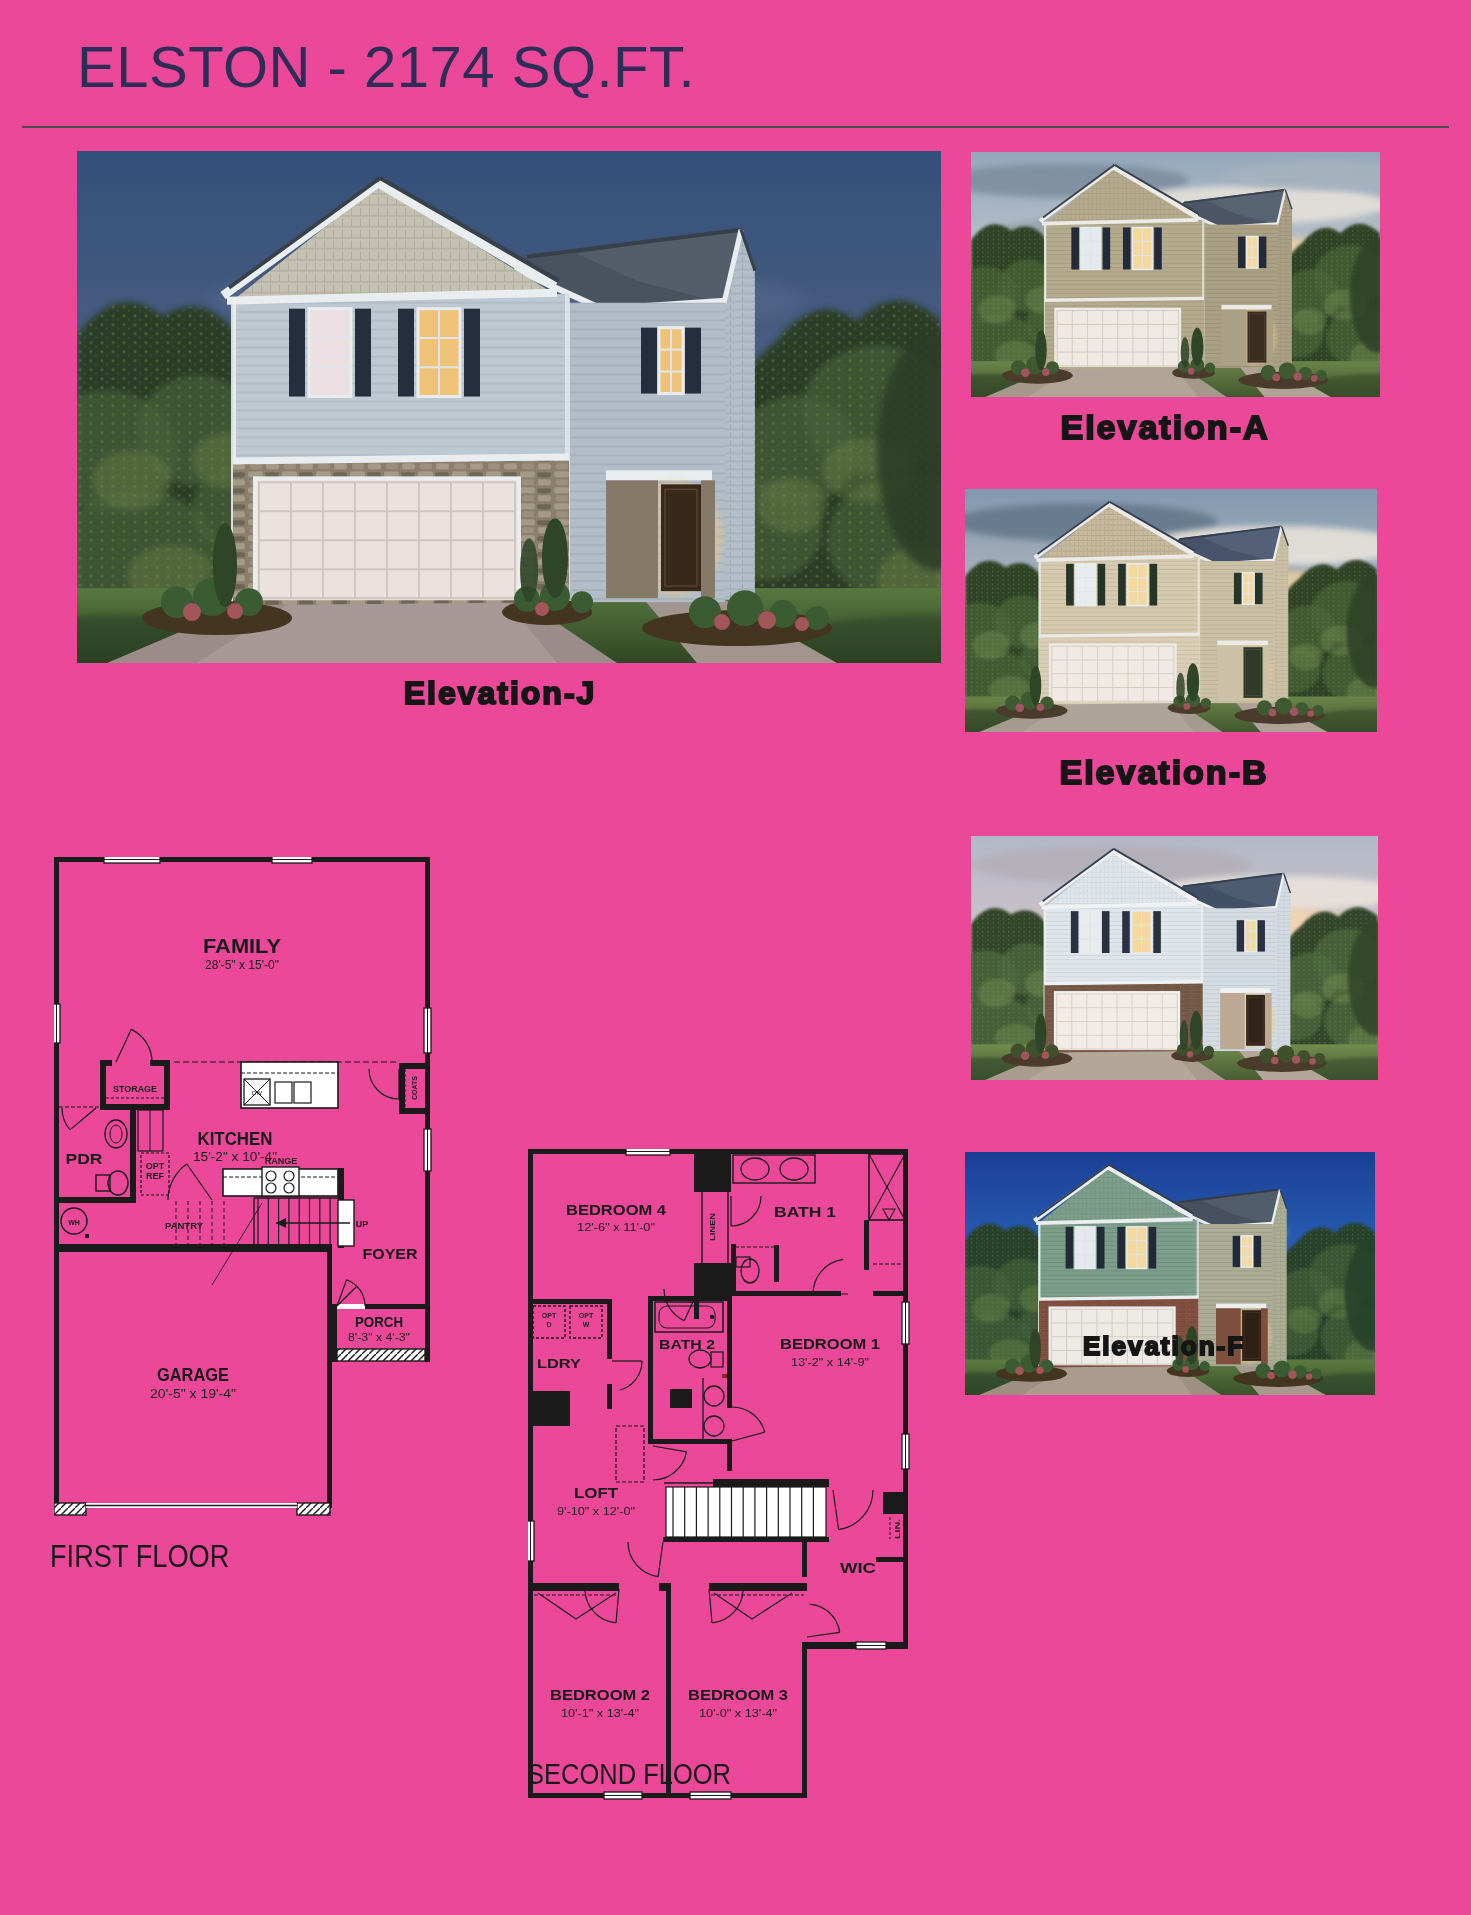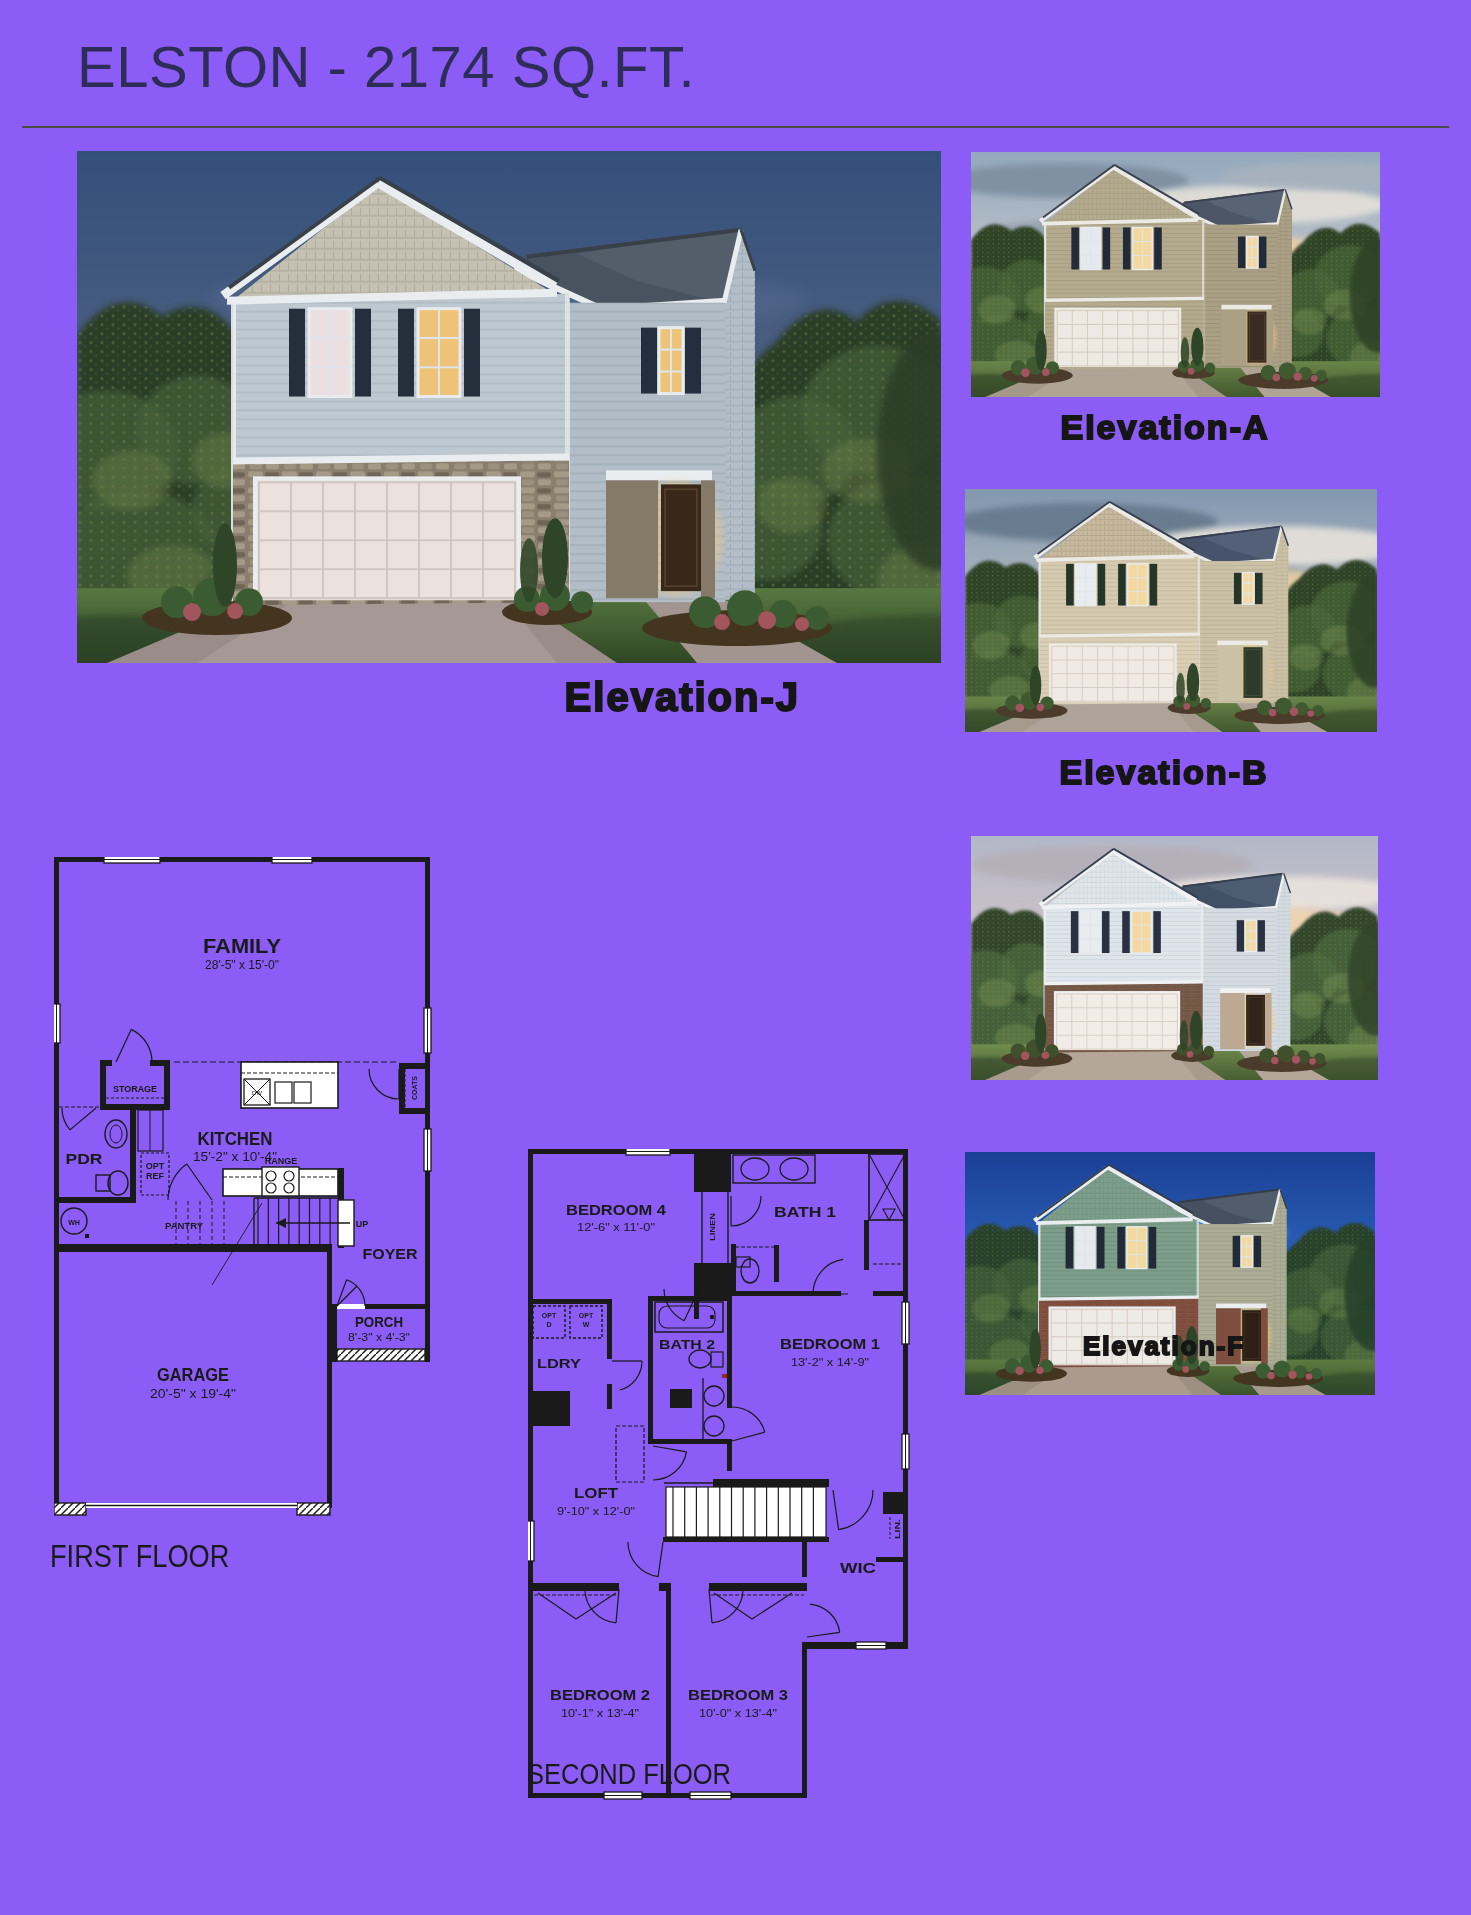--- a/index.html
+++ b/index.html
@@ -1,14 +1,14 @@
 <!DOCTYPE html>
 <html><head><meta charset="utf-8"><style>
 html,body{margin:0;padding:0;background:#ffffff;}
-.page{position:relative;width:1471px;height:1915px;background:#8b5cf6;overflow:hidden;
+.page{position:relative;width:1471px;height:1915px;background:#ec4899;overflow:hidden;
   font-family:"Liberation Sans",sans-serif;}
 .abs{position:absolute;}
 .title{left:77px;top:33px;font-size:58px;color:#2e2d58;letter-spacing:0.5px;white-space:nowrap;}
 .rule{left:22px;top:126px;width:1427px;height:2px;background:#4a4a4a;}
 .elabel{font-weight:bold;color:#161616;white-space:nowrap;text-align:center;
   -webkit-text-stroke:2px #161616;letter-spacing:2px;}
 .planlabel{color:#1a1a1a;white-space:nowrap;transform:scaleX(0.85);transform-origin:0 0;}
 </style></head><body>
 <div class="page">
     <div class="abs title">ELSTON - 2174 SQ.FT.</div>
@@ -789,21 +789,21 @@
         <circle cx="158" cy="461" r="8" fill="#a3555c"></circle>
         <circle cx="465" cy="459" r="7" fill="#a3555c"></circle>
         <circle cx="645" cy="472" r="8" fill="#a3555c"></circle>
         <circle cx="690" cy="470" r="9" fill="#a3555c"></circle>
         <circle cx="725" cy="474" r="7" fill="#a3555c"></circle>
         <ellipse cx="478" cy="408" rx="13" ry="40" fill="#2e4527"></ellipse>
         <ellipse cx="148" cy="415" rx="12" ry="42" fill="#2e4527"></ellipse>
         <ellipse cx="452" cy="420" rx="9" ry="32" fill="#2e4527" opacity="0.85"></ellipse>
         <ellipse cx="860" cy="300" rx="60" ry="120" fill="#28402a" opacity="0.85" filter="url(#blur2F)"></ellipse>
       </svg></div>
-    <div class="abs elabel" style="left:200px;top:675px;width:600px;font-size:40px;text-align:right;">Elevation-J</div>
+    <div class="abs elabel" style="left:200px;top:675px;width:600px;font-size:32px;">Elevation-J</div>
     <div class="abs elabel" style="left:864px;top:753px;width:600px;font-size:34px;">Elevation-B</div>
     <div class="abs elabel" style="left:865px;top:408px;width:600px;font-size:34px;">Elevation-A</div>
     <div class="abs elabel" style="left:864px;top:1331px;width:600px;font-size:26px;">Elevation-F</div>
     <div class="abs" style="left:54px;top:857px;"><svg width="378" height="664" viewBox="0 0 378 664" xmlns="http://www.w3.org/2000/svg">
         <rect x="0" y="0" width="376" height="5" fill="#1a1a1a"></rect>
         <rect x="0" y="0" width="5" height="651" fill="#1a1a1a"></rect>
         <rect x="371" y="0" width="5" height="452" fill="#1a1a1a"></rect>
         <rect x="0" y="646" width="278" height="5" fill="#1a1a1a"></rect>
         <rect x="273" y="390" width="5" height="261" fill="#1a1a1a"></rect>
         <rect x="0" y="387" width="278" height="8" fill="#1a1a1a"></rect>

